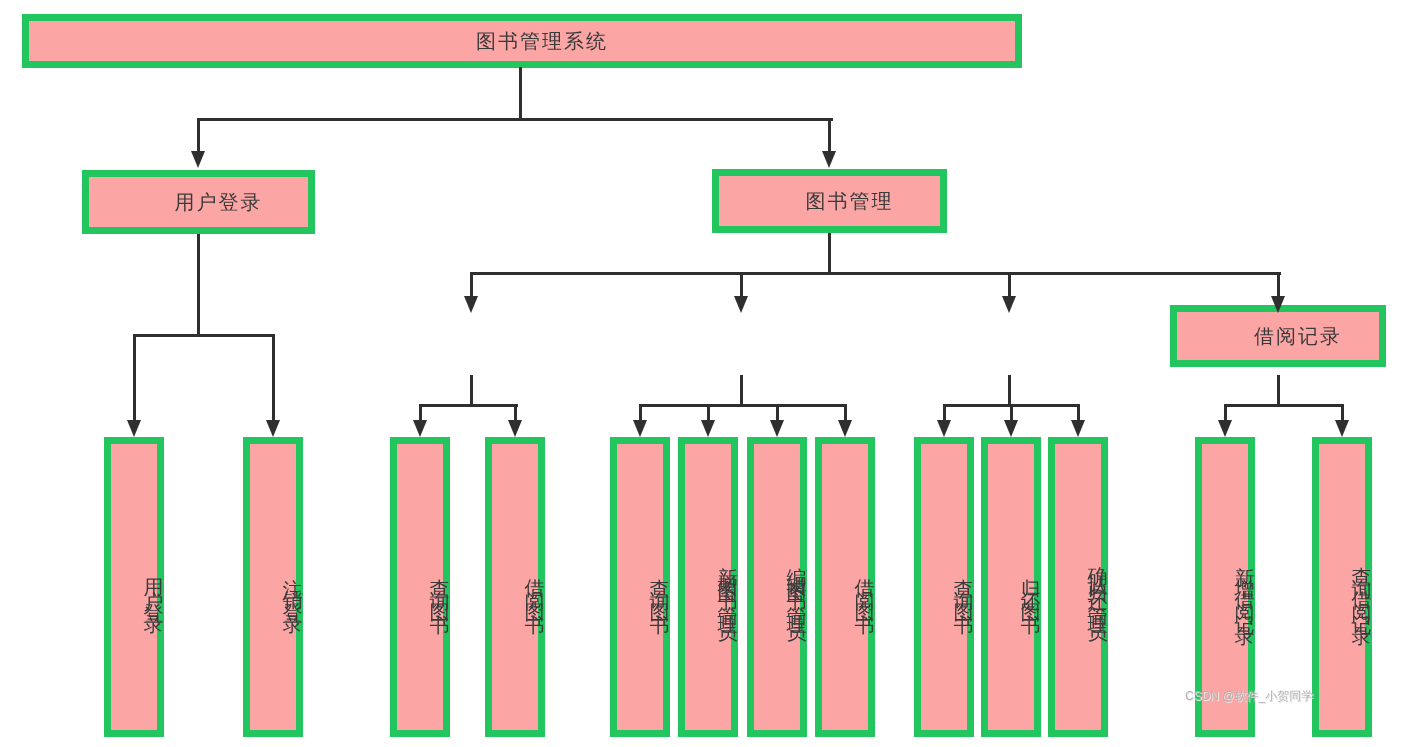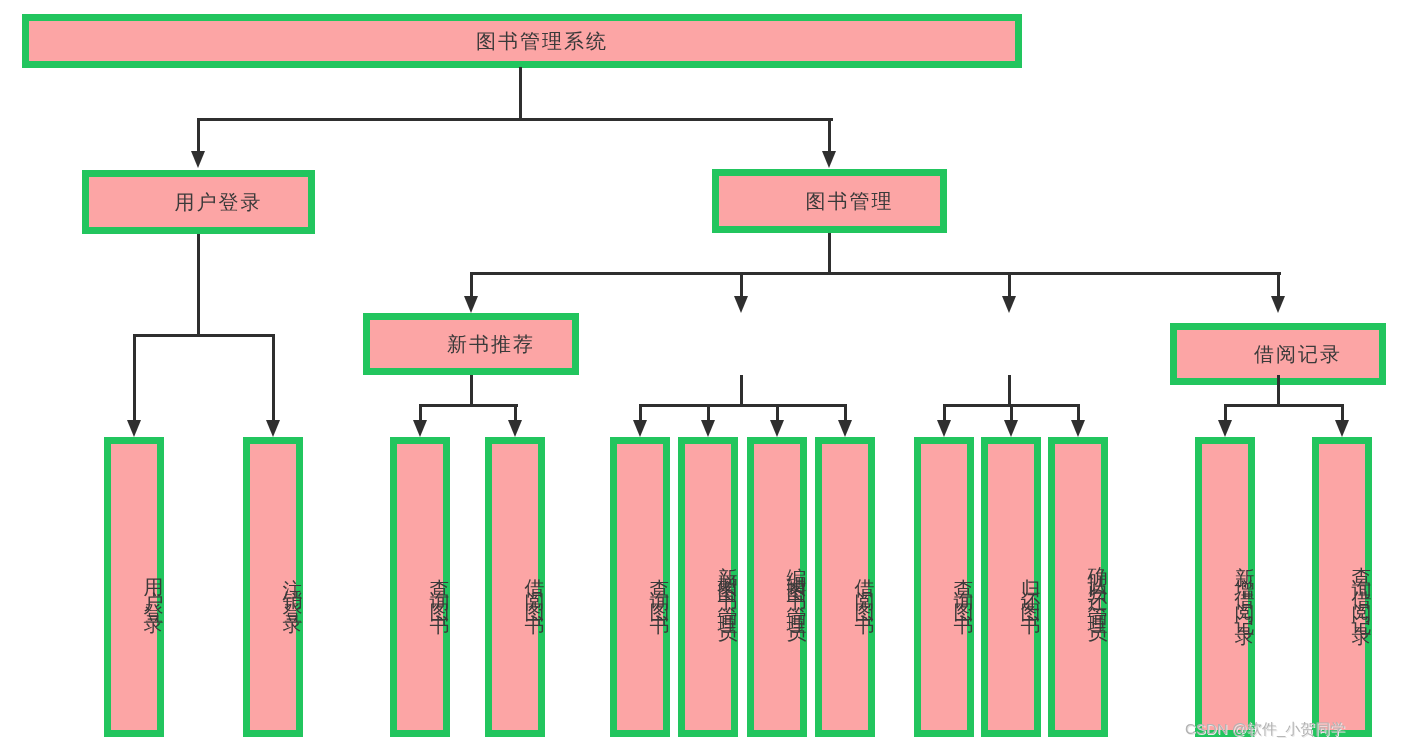--- a/index.html
+++ b/index.html
@@ -33,22 +33,22 @@
   .vbox span.tight{letter-spacing:8px;}
   .line{position:absolute;background:#2f2f2f;}
   .arrow{
     position:absolute;width:0;height:0;
     border-left:7px solid transparent;
     border-right:7px solid transparent;
     border-top:17px solid #2f2f2f;
   }
   .watermark{
     position:absolute;
-    left:1185px;top:720px;
-    font-size:15px;
+    left:1185px;top:688px;
+    font-size:12px;
     color:#b3b3b3;
     text-shadow:1px 1px 0 #e8e8e8;
     white-space:nowrap;
     z-index:10;
   }
 </style>
 </head>
 <body>
 
 <div id="stage">
@@ -58,27 +58,24 @@
   </div>
 
   <div class="box hbox" style="left:82px;top:170px;width:233px;height:64px;">
     <span>用户登录</span>
   </div>
 
   <div class="box hbox" style="left:712px;top:169px;width:235px;height:64px;">
     <span>图书管理</span>
   </div>
 
-  <div class="box hbox" style="left:363px;top:313px;width:216px;height:62px;">
-    <span>新书推荐</span>
-  </div>
 
 
 
-  <div class="box hbox" style="left:1170px;top:323px;width:216px;height:62px;">
+  <div class="box hbox" style="left:1170px;top:305px;width:216px;height:62px;">
     <span>借阅记录</span>
   </div>
 
   <div class="box vbox" style="left:104px;top:437px;width:60px;height:300px;">
     <span>用户登录</span>
   </div>
   <div class="box vbox" style="left:243px;top:437px;width:60px;height:300px;">
     <span>注销登录</span>
   </div>
 

